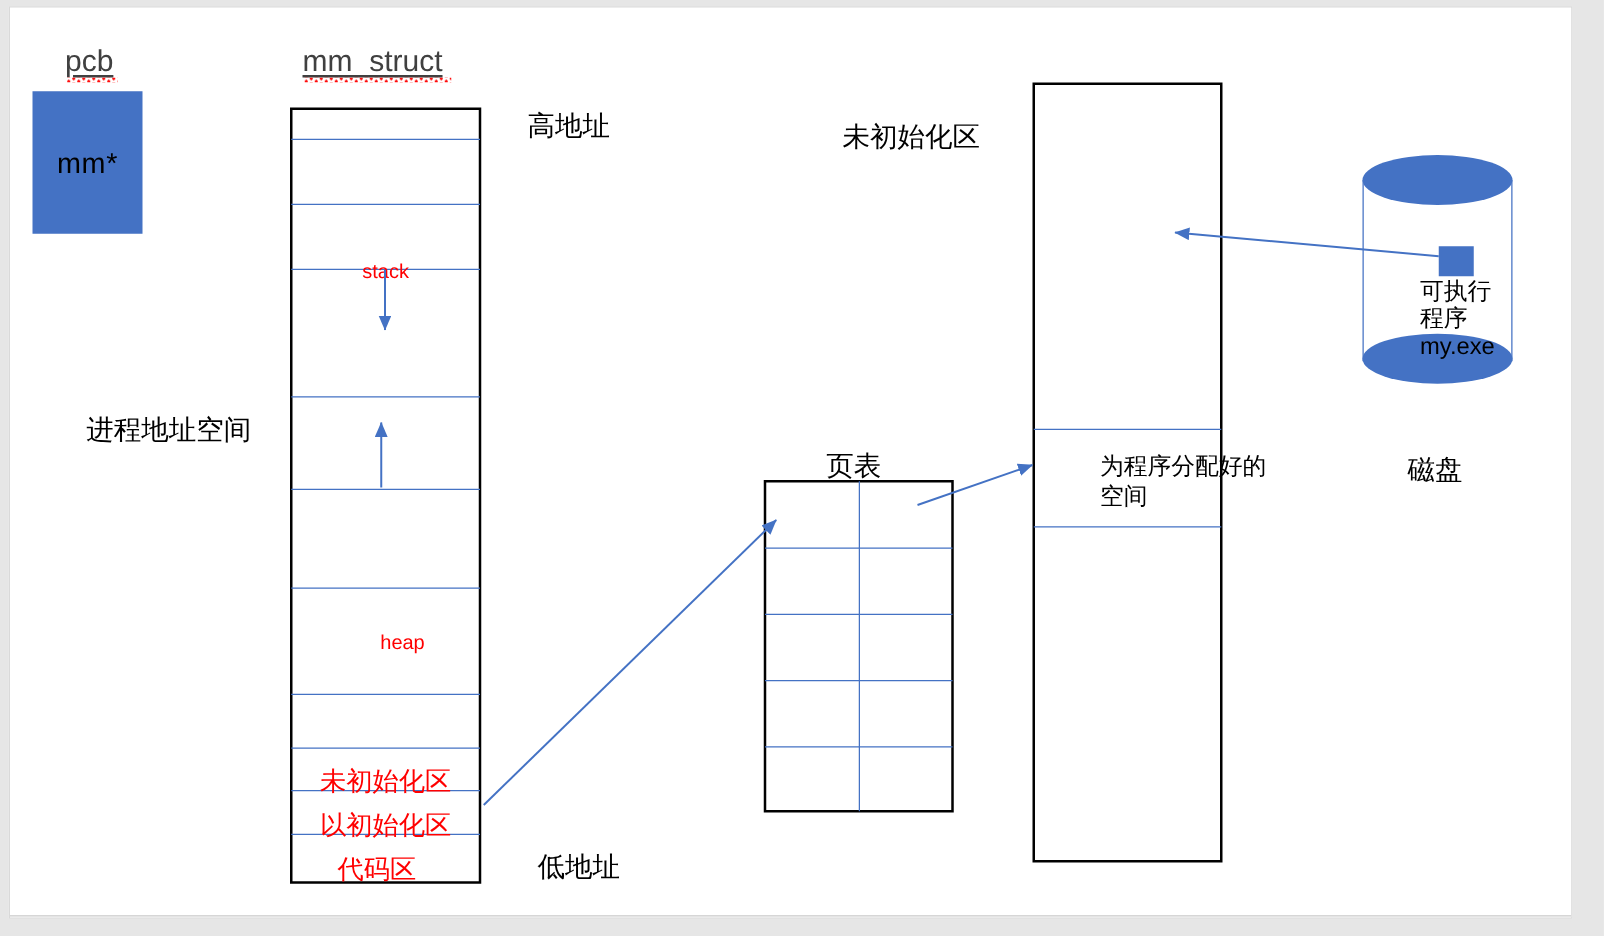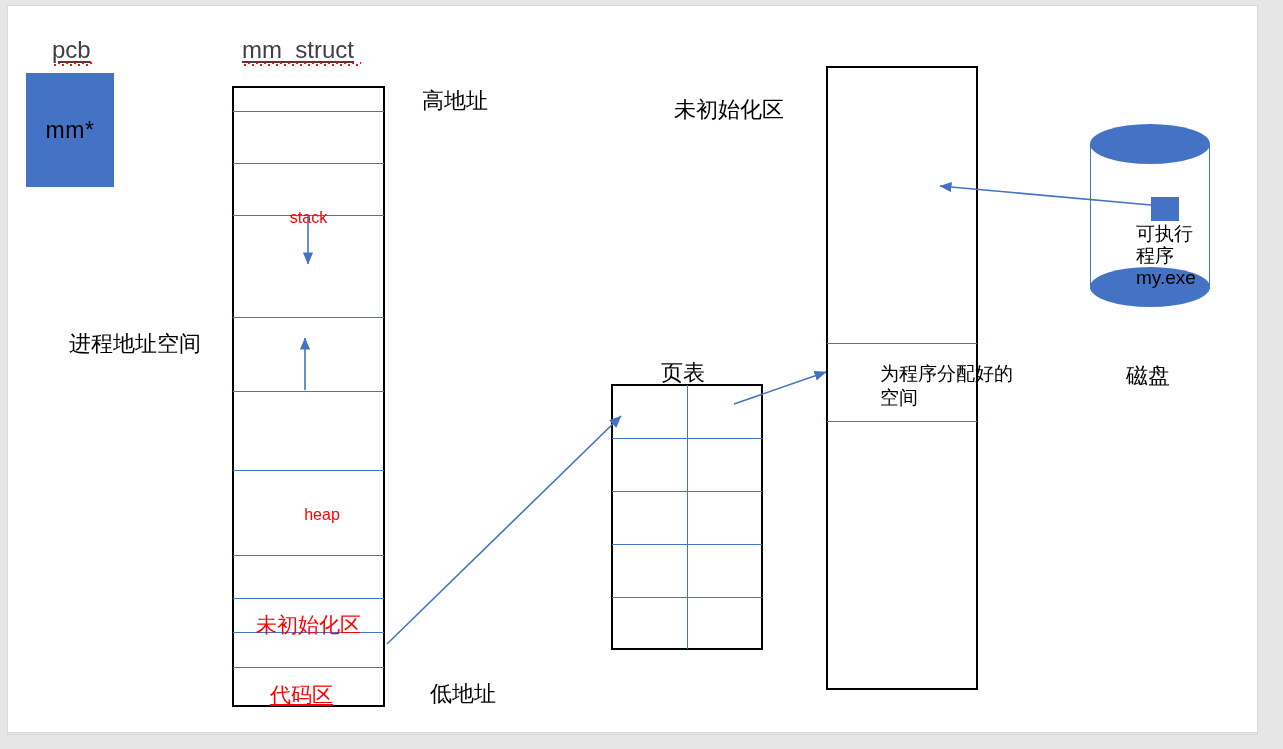--- a/index.html
+++ b/index.html
@@ -205,21 +205,22 @@
     <div class="divider" style="left:225px; top:385px; width:151px;"></div>
     <div class="divider" style="left:225px; top:464px; width:151px;"></div>
     <div class="divider" style="left:225px; top:549px; width:151px;"></div>
     <div class="divider" style="left:225px; top:592px; width:151px;"></div>
     <div class="divider" style="left:225px; top:626px; width:151px;"></div>
     <div class="divider" style="left:225px; top:661px; width:151px;"></div>
 
     <div class="seg-label" style="left:224px; top:203px; width:153px;">stack</div>
     <div class="seg-label" style="left:224px; top:500px; width:180px;">heap</div>
     <div class="seg-label cn" style="left:224px; top:562px; width:153px;">未初始化区</div>
-    <div class="seg-label cn" style="left:224px; top:632px; width:139px;text-decoration:underline;">代码区</div>
+    <div class="seg-label cn" style="left:224px; top:597px; width:153px;">以初始化区</div>
+    <div class="seg-label cn" style="left:224px; top:632px; width:139px;">代码区</div>
 
     <div class="outer-box" style="left:603px; top:378px; width:152px; height:266px;"></div>
     <div class="divider" style="left:604px; top:432px; width:150px;"></div>
     <div class="divider" style="left:604px; top:485px; width:150px;"></div>
     <div class="divider" style="left:604px; top:538px; width:150px;"></div>
     <div class="divider" style="left:604px; top:591px; width:150px;"></div>
     <div class="grid-v" style="left:679px; top:379px; height:264px;"></div>
 
     <div class="outer-box" style="left:818px; top:60px; width:152px; height:624px;"></div>
     <div class="divider" style="left:819px; top:337px; width:150px;"></div>

